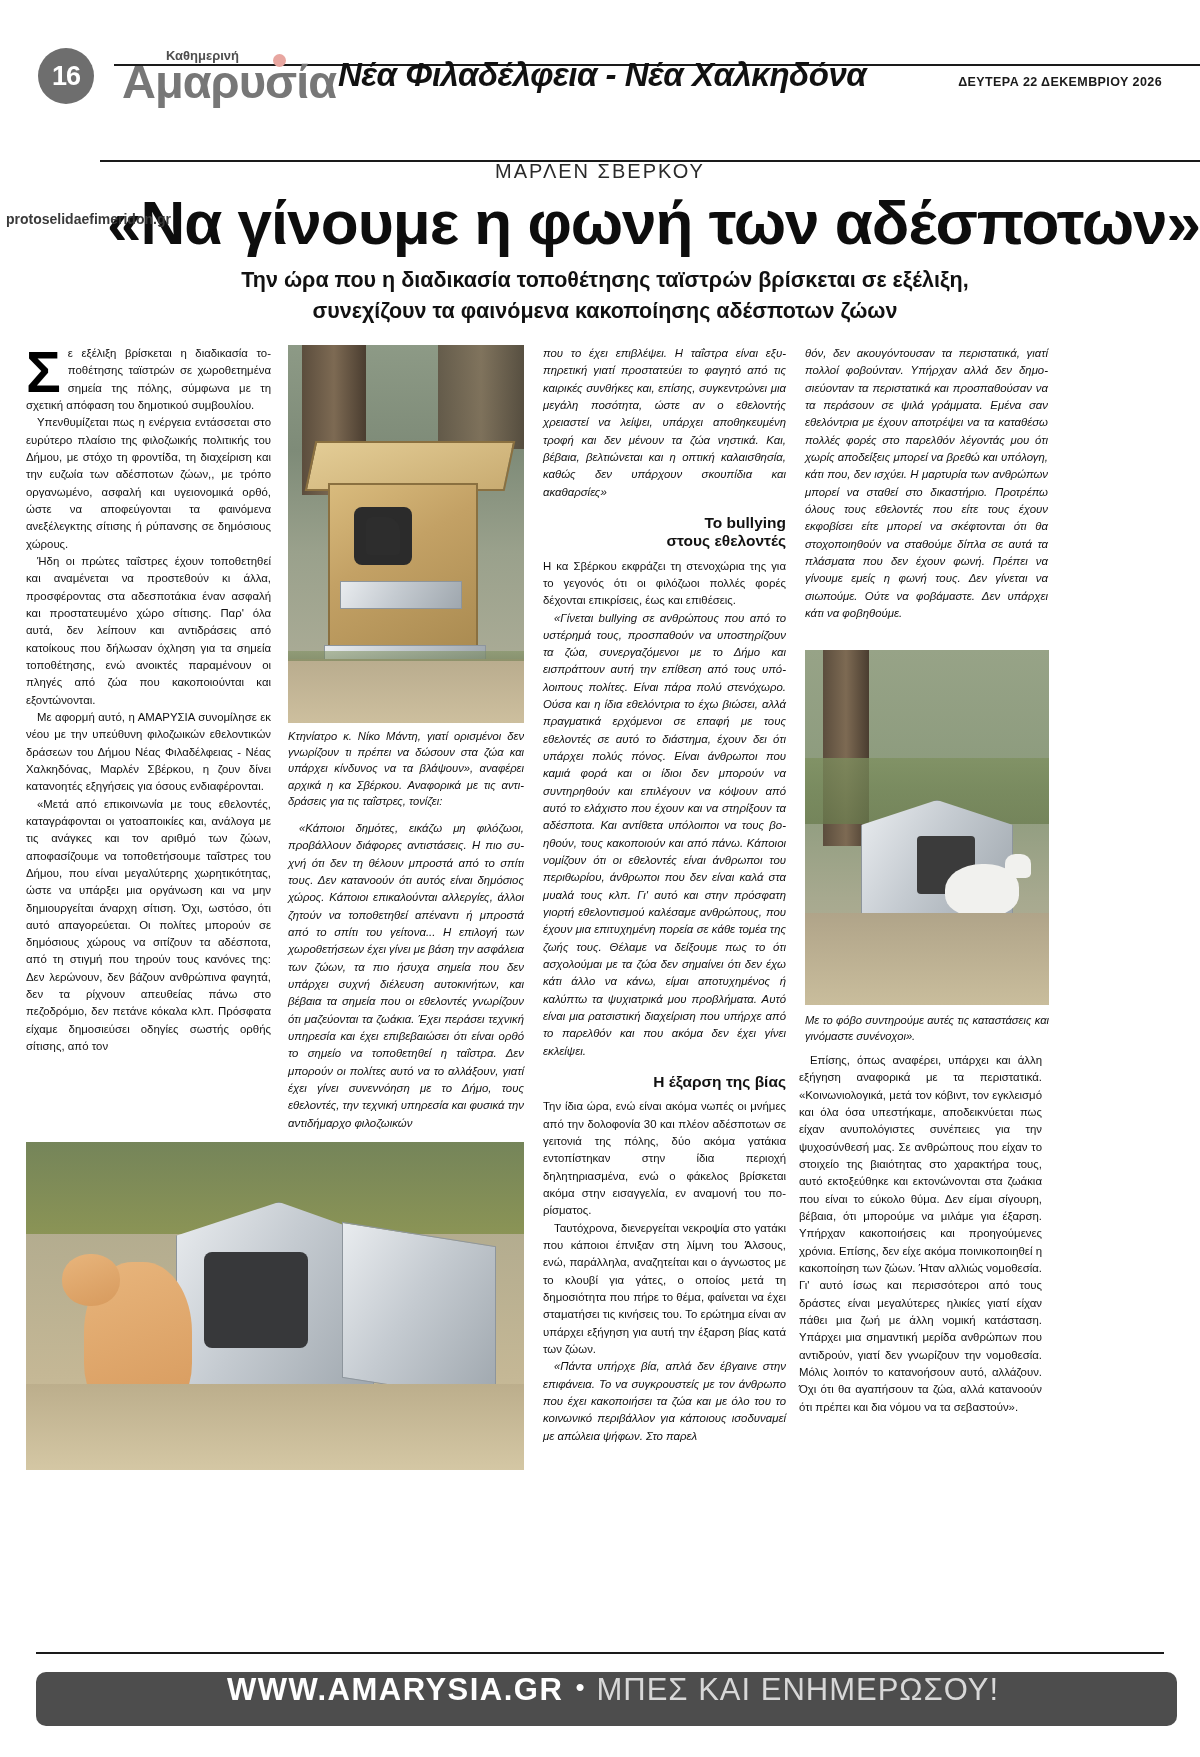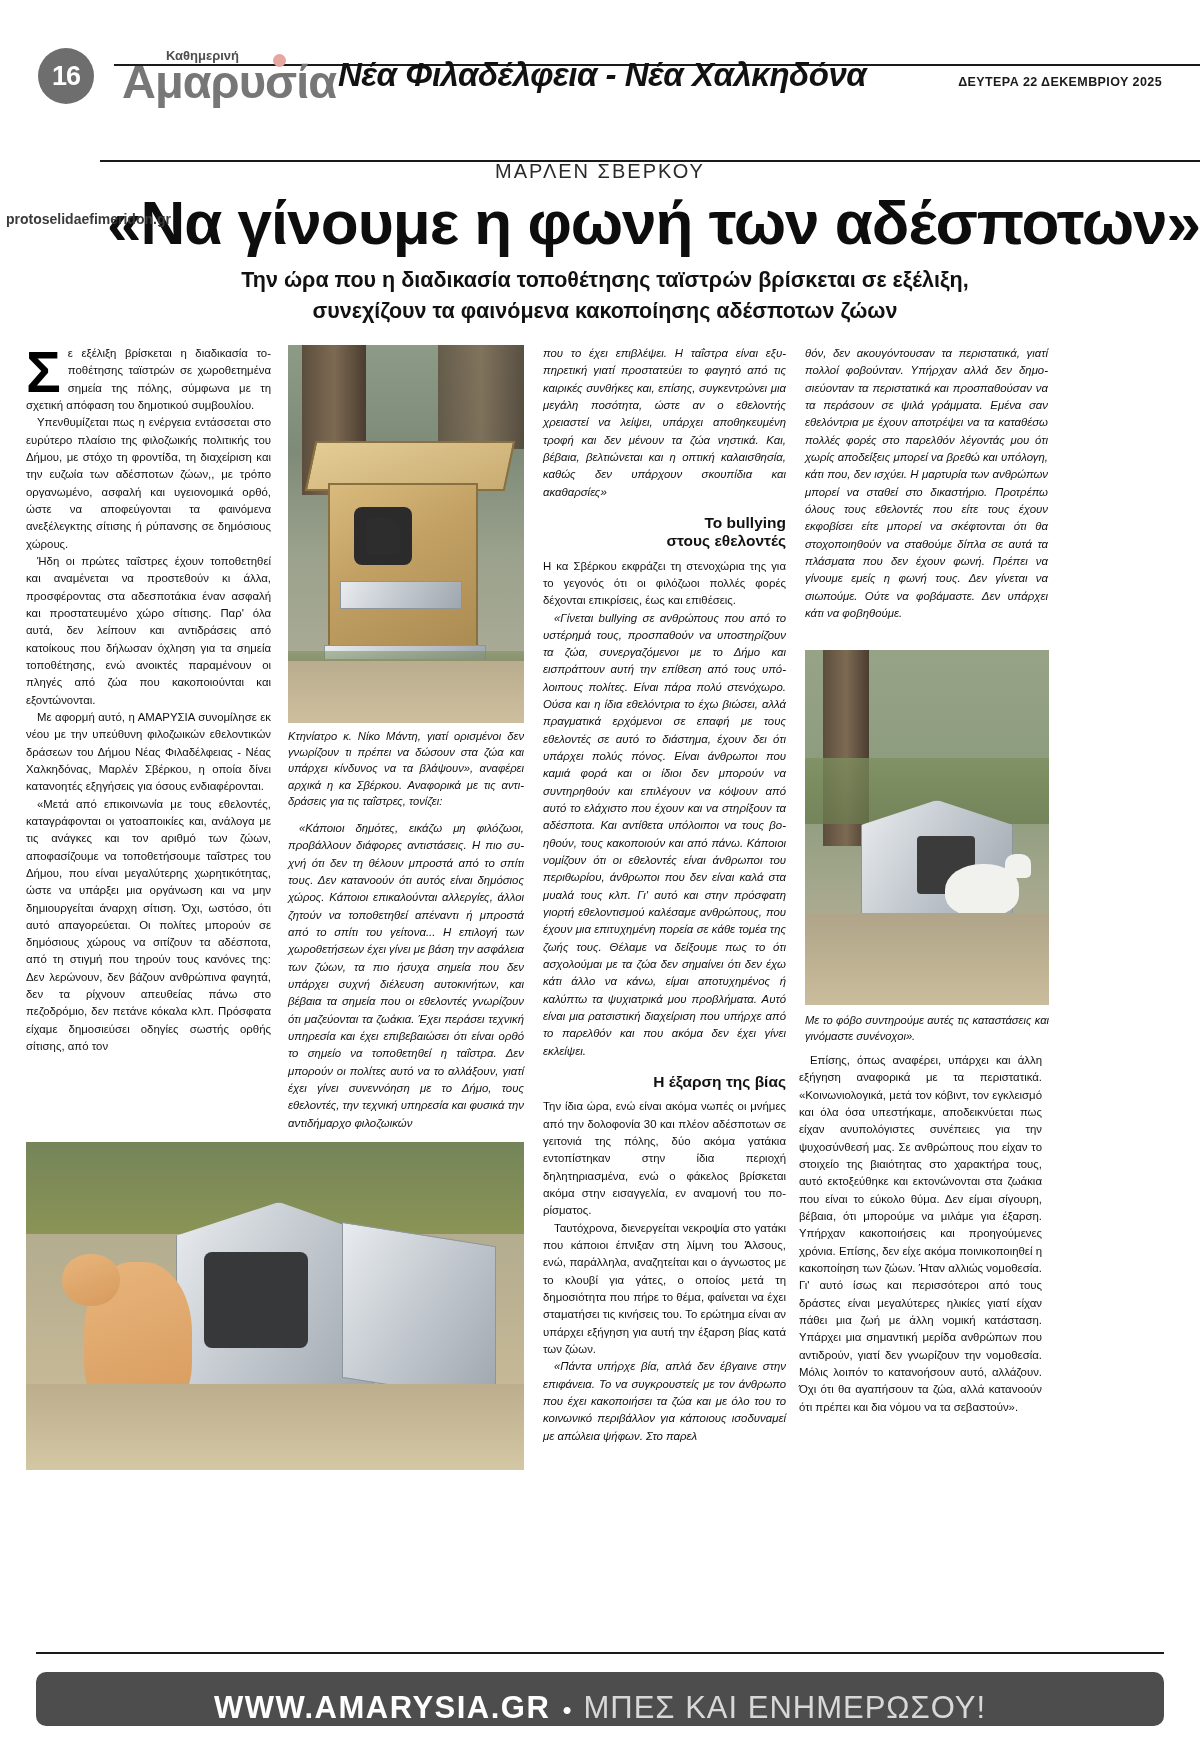--- a/index.html
+++ b/index.html
@@ -126,21 +126,21 @@
   .ph-bottom{left:26px;top:1142px;width:498px;height:328px;}
 
   .cap-feeder{left:288px;top:728px;width:236px;}
   .cap-cat-right{left:805px;top:1012px;width:244px;}
 
   
   .rule-foot{position:absolute;left:36px;top:1652px;width:1128px;height:2px;background:#1a1a1a;}
   .footer-banner{
     position:absolute;left:36px;top:1672px;width:1128px;height:54px;
     background:#4d4d4d;border-radius:10px;
-    display:flex;align-items:flex-end;justify-content:center;
+    display:flex;align-items:flex-start;justify-content:center;padding-left:13px;
   }
   .fb-url{color:#ffffff;font-weight:bold;font-size:31px;letter-spacing:1.5px;}
   .fb-dot{color:#ffffff;font-size:26px;margin:0 12px;}
   .fb-cta{color:#d8d8d8;font-weight:normal;font-size:31px;letter-spacing:1px;}
 
   
   .sky{position:absolute;inset:0;}
   .feeder-bg{background:linear-gradient(#8d9a86 0%, #7e8b78 28%, #9aa18c 55%, #b3b19b 100%);}
   .tree{position:absolute;background:linear-gradient(90deg,#5b4d3d,#7d6a53,#4a3d30);}
   .feeder-box{
@@ -174,39 +174,39 @@
       <span>16</span>
     </div>
 
     <div class="logo-block">
       <div class="logo-kathimerini">Καθημερινή</div>
       <div class="logo-amarysia">Αμαρυσία</div>
       <div class="logo-dot"></div>
     </div>
 
     <div class="masthead-title">Νέα Φιλαδέλφεια - Νέα Χαλκηδόνα</div>
-    <div class="masthead-date">ΔΕΥΤΕΡΑ 22 ΔΕΚΕΜΒΡΙΟΥ 2025</div>
+    <div class="masthead-date">ΔΕΥΤΕΡΑ 22 ΔΕΚΕΜΒΡΙΟΥ 2026</div>
   </div>
 
   <div class="byline">ΜΑΡΛΕΝ ΣΒΕΡΚΟΥ</div>
   <div class="headline">«Να γίνουμε η φωνή των αδέσποτων»</div>
   <div class="watermark">protoselidaefimeridon.gr</div>
   <div class="subhead">
     <span>Την ώρα που η διαδικασία τοποθέτησης ταϊστρών βρίσκεται σε εξέλιξη,</span><br>
     <span>συνεχίζουν τα φαινόμενα κακοποίησης αδέσποτων ζώων</span>
   </div>
 
   <div class="col col1">
     <div class="dropcap-wrap">
       <span class="dropcap">Σ</span>
       <p class="noind">ε εξέλιξη βρίσκεται η διαδικασία το­ποθέτησης ταϊστρών σε χωροθετημέ­να σημεία της πόλης, σύμφωνα με τη σχετική απόφαση του δημοτικού συμ­βουλίου.</p>
     </div>
     <p>Υπενθυμίζεται πως η ενέργεια εντάσσε­ται στο ευρύτερο πλαίσιο της φιλοζωικής πο­λιτικής του Δήμου, με στόχο τη φροντίδα, τη διαχείριση και την ευζωία των αδέσποτων ζώων,, με τρόπο οργανωμένο, ασφαλή και υγειονομικά ορθό, ώστε να αποφεύγονται τα φαινόμενα ανεξέλεγκτης σίτισης ή ρύ­πανσης σε δημόσιους χώρους.</p>
     <p>Ήδη οι πρώτες ταΐστρες έχουν τοποθετη­θεί και αναμένεται να προστεθούν κι άλλα, προσφέροντας στα αδεσποτάκια έναν ασφα­λή και προστατευμένο χώρο σίτισης. Παρ' όλα αυτά, δεν λείπουν και αντιδράσεις από κατοίκους που δήλωσαν όχληση για τα ση­μεία τοποθέτησης, ενώ ανοικτές παραμέ­νουν οι πληγές από ζώα που κακοποιούνται και εξοντώνονται.</p>
-    <p>Με αφορμή αυτό, η ΑΜΑΡΥΣΙΑ συνομί­λησε εκ νέου με την υπεύθυνη φιλοζωικών εθελοντικών δράσεων του Δήμου Νέας Φι­λαδέλφειας - Νέας Χαλκηδόνας, Μαρλέν Σβέρκου, η οποία δίνει κατανοητές εξηγή­σεις για όσους ενδιαφέρονται.</p>
+    <p>Με αφορμή αυτό, η ΑΜΑΡΥΣΙΑ συνομί­λησε εκ νέου με την υπεύθυνη φιλοζωικών εθελοντικών δράσεων του Δήμου Νέας Φι­λαδέλφειας - Νέας Χαλκηδόνας, Μαρλέν Σβέρκου, η ζουν δίνει κατανοητές εξηγή­σεις για όσους ενδιαφέρονται.</p>
     <p>«Μετά από επικοινωνία με τους εθελο­ντές, καταγράφονται οι γατοαποικίες και, ανάλογα με τις ανάγκες και τον αριθμό των ζώων, αποφασίζουμε να τοποθετήσουμε ταΐ­στρες του Δήμου, που είναι μεγαλύτερης χω­ρητικότητας, ώστε να υπάρξει μια οργάνω­ση και να μην δημιουργείται άναρχη σίτιση. Όχι, ωστόσο, ότι αυτό απαγορεύεται. Οι πολί­τες μπορούν σε δημόσιους χώρους να σιτί­ζουν τα αδέσποτα, από τη στιγμή που τηρούν τους κανόνες της: Δεν λερώνουν, δεν βάζουν ανθρώπινα φαγητά, δεν τα ρίχνουν απευθείας πάνω στο πεζοδρόμιο, δεν πετά­νε κόκαλα κλπ. Πρόσφατα είχαμε δημοσιεύ­σει οδηγίες σωστής ορθής σίτισης, από τον</p>
   </div>
 
   <div class="photo ph-feeder">
     <div class="sky feeder-bg"></div>
     <div class="tree" style="left:14px;top:0;width:64px;height:150px;"></div>
     <div class="tree" style="left:150px;top:0;width:86px;height:104px;opacity:.8;"></div>
     <div class="feeder-lid" style="left:22px;top:96px;width:196px;height:46px;"></div>
     <div class="feeder-box" style="left:40px;top:138px;width:146px;height:172px;"></div>
     <div class="feeder-hole" style="left:66px;top:162px;width:58px;height:58px;border-radius:8px;"></div>

